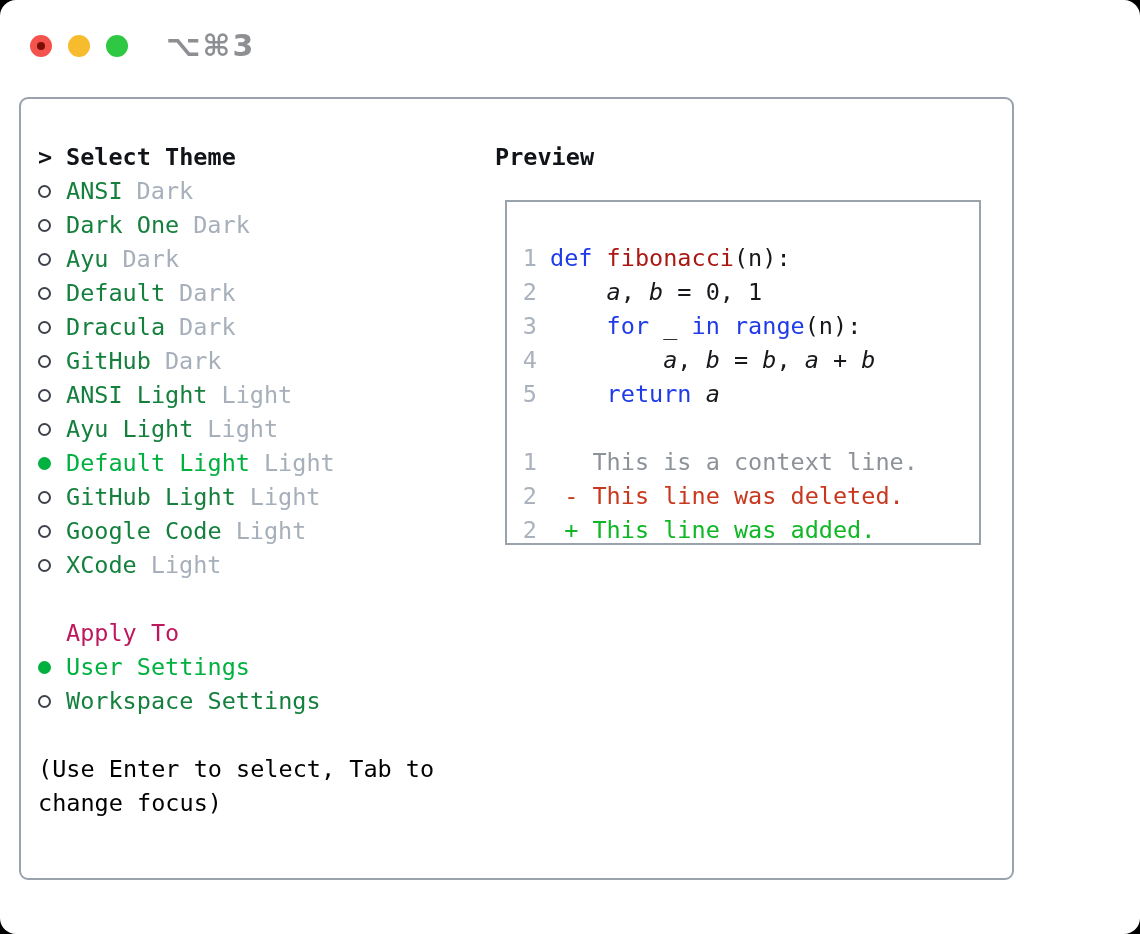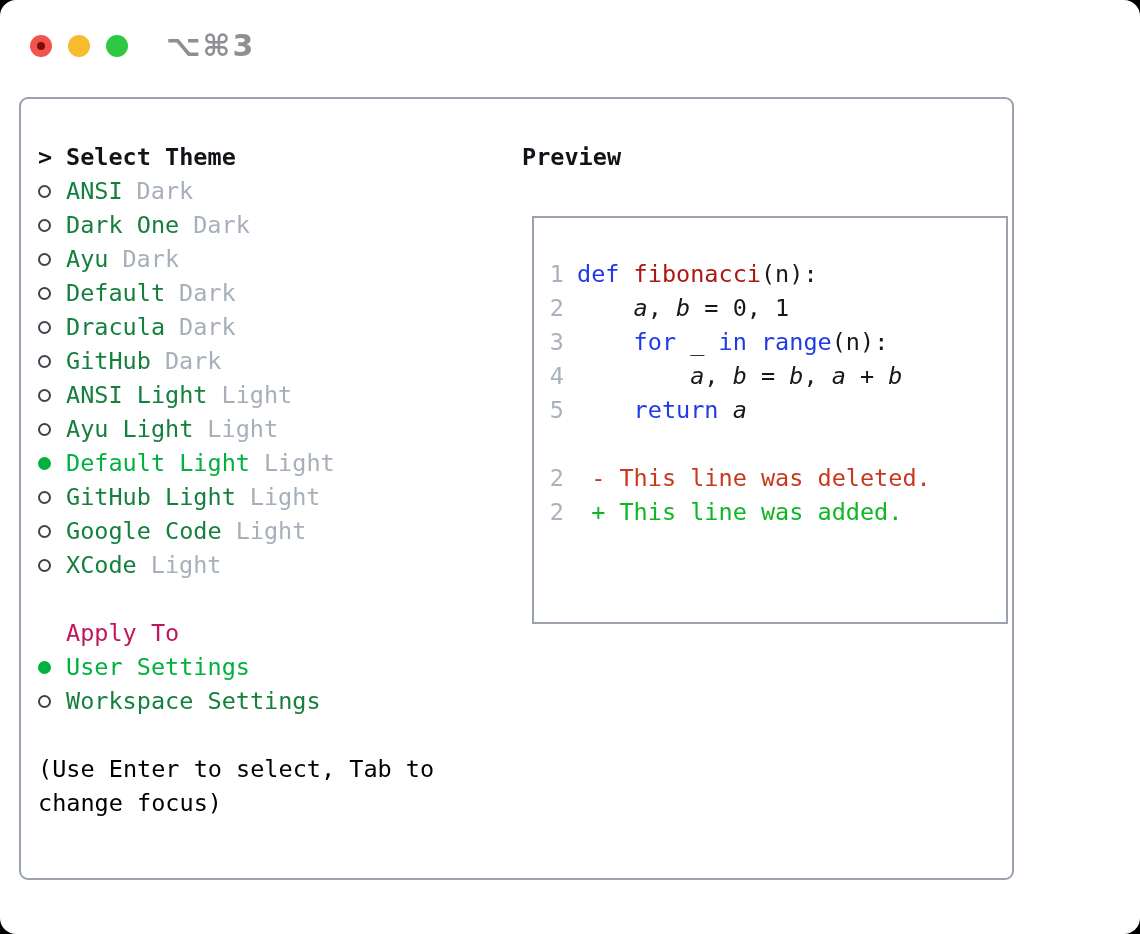--- a/index.html
+++ b/index.html
@@ -31,24 +31,24 @@
   .cursor{font-weight:bold;color:#101318;}
   .dot{width:13px;height:13px;border:2px solid #3e434b;border-radius:50%;box-sizing:border-box;}
   .sel .dot{background:#00b140;border-color:#00b140;}
   .hdr{font-weight:bold;color:#101318;}
   .tname{color:#15803d;}
   .tvariant{color:#a6afba;margin-left:14px;}
   .sel .tname{color:#00b140;}
   .spacer{height:34px;}
   .hint{color:#000000;height:34px;line-height:34px;white-space:pre;}
   
-  .preview-col{position:absolute;left:501px;top:41px;}
+  .preview-col{position:absolute;left:474px;top:41px;}
   .preview-title{font-weight:bold;color:#101318;font-size:23.5px;line-height:34px;height:34px;}
   .preview-box{
-    margin-top:42px;margin-left:10px;width:476px;height:408px;
+    margin-top:26px;margin-left:10px;width:476px;height:345px;
     border:2px solid #99a2ad;box-sizing:border-box;
     padding:39px 0 0 15px;overflow:hidden;
   }
   .cline{white-space:pre;line-height:34px;min-height:34px;font-size:23.5px;}
   .gutter{display:inline-block;width:15px;margin-right:13px;text-align:right;color:#a9b2bd;}
   .tok-pl{color:#16181b;}
   .tok-kw{color:#1f3be8;}
   .tok-fn{color:#ab1712;}
   .tok-ctx{color:#8d9298;}
   .tok-del{color:#c8381f;}
@@ -162,19 +162,20 @@
 
     <div class="preview-col">
       <div class="preview-title">Preview</div>
       <div class="preview-box">
           <div class="cline"><span class="gutter">1</span><span class="tok-kw">def</span><span class="tok-pl"> </span><span class="tok-fn">fibonacci</span><span class="tok-pl">(n):</span></div>
           <div class="cline"><span class="gutter">2</span><span class="tok-pl">    </span><span class="tok-pl it">a</span><span class="tok-pl">, </span><span class="tok-pl it">b</span><span class="tok-pl"> = 0, 1</span></div>
           <div class="cline"><span class="gutter">3</span><span class="tok-pl">    </span><span class="tok-kw">for</span><span class="tok-pl"> _ </span><span class="tok-kw">in</span><span class="tok-pl"> </span><span class="tok-kw">range</span><span class="tok-pl">(n):</span></div>
           <div class="cline"><span class="gutter">4</span><span class="tok-pl">        </span><span class="tok-pl it">a</span><span class="tok-pl">, </span><span class="tok-pl it">b</span><span class="tok-pl"> = </span><span class="tok-pl it">b</span><span class="tok-pl">, </span><span class="tok-pl it">a</span><span class="tok-pl"> + </span><span class="tok-pl it">b</span></div>
           <div class="cline"><span class="gutter">5</span><span class="tok-pl">    </span><span class="tok-kw">return</span><span class="tok-pl"> </span><span class="tok-pl it">a</span></div>
           <div class="cline"><span class="gutter"></span></div>
+          <div class="cline"><span class="gutter">1</span><span class="tok-ctx">   This is a context line.</span></div>
           <div class="cline"><span class="gutter">2</span><span class="tok-del"> - This line was deleted.</span></div>
           <div class="cline"><span class="gutter">2</span><span class="tok-add"> + This line was added.</span></div>
         </div>
     </div>
 
   </div>
 </div>
 
 </body></html>

